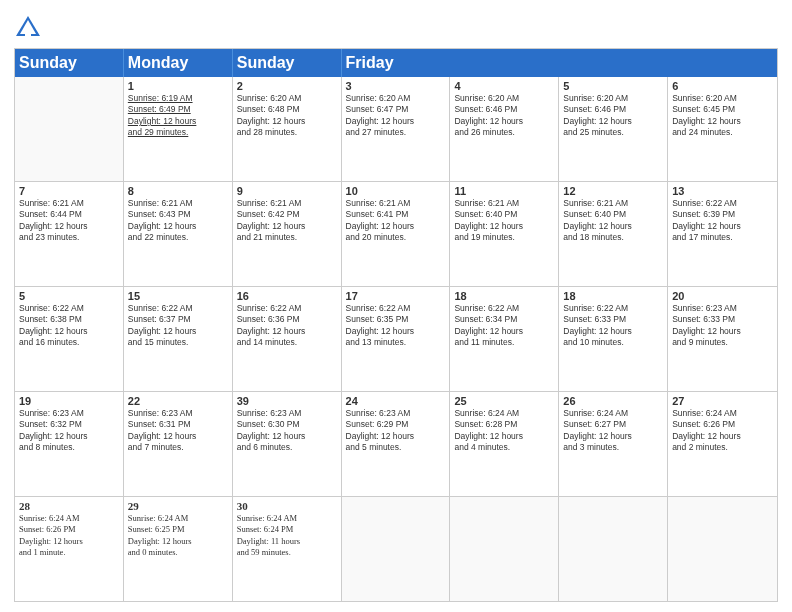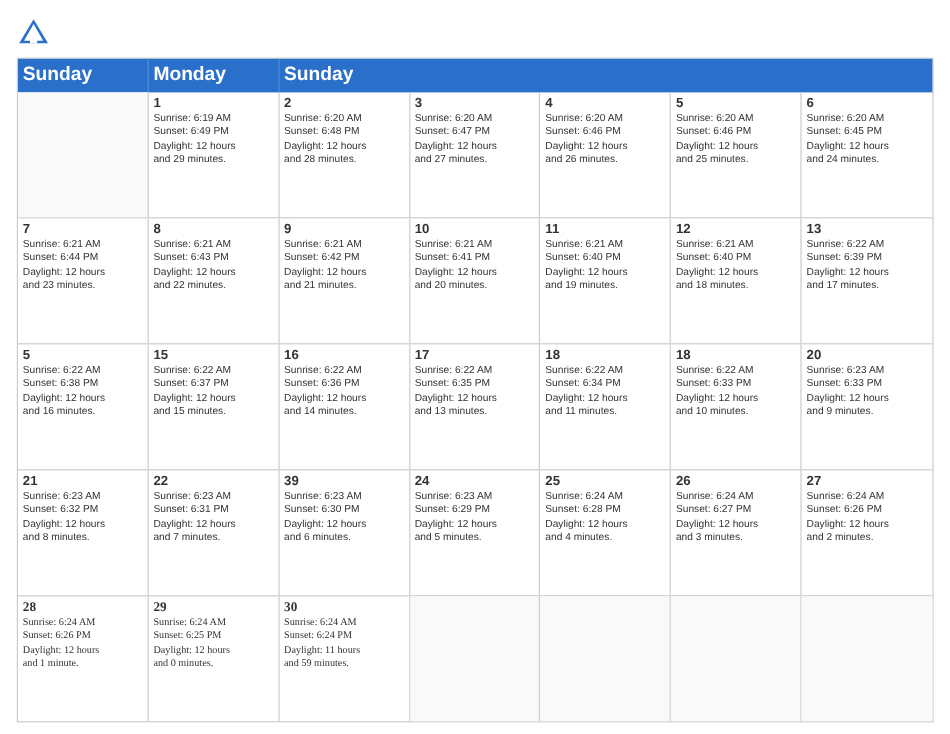--- a/index.html
+++ b/index.html
@@ -137,27 +137,28 @@
       <div class="main-title"></div>
       <div class="subtitle"></div>
     </div>
   </div>
 
   <div class="calendar">
     <div class="cal-header-row" id="cal-header">
         <div class="cal-header-cell">Sunday</div>
         <div class="cal-header-cell">Monday</div>
         <div class="cal-header-cell">Sunday</div>
+        <div class="cal-header-cell">Friday</div>
       </div>
     <div class="cal-body" id="cal-body">
         <div class="cal-week">
           <div class="cal-cell empty-cell"></div>
           <div class="cal-cell">
             <span class="day-num">1</span>
-            <div class="day-info" style="white-space: pre-line;">Sunrise: 6:19 AM
+            <div class="day-info" style="white-space: pre-line; text-decoration: underline;">Sunrise: 6:19 AM
 Sunset: 6:49 PM
 Daylight: 12 hours
 and 29 minutes.</div>
           </div>
           <div class="cal-cell">
             <span class="day-num">2</span>
             <div class="day-info" style="white-space: pre-line;">Sunrise: 6:20 AM
 Sunset: 6:48 PM
 Daylight: 12 hours
 and 28 minutes.</div>
@@ -288,21 +289,21 @@
           <div class="cal-cell">
             <span class="day-num">20</span>
             <div class="day-info" style="white-space: pre-line;">Sunrise: 6:23 AM
 Sunset: 6:33 PM
 Daylight: 12 hours
 and 9 minutes.</div>
           </div>
         </div>
         <div class="cal-week">
           <div class="cal-cell">
-            <span class="day-num">21</span>
+            <span class="day-num">19</span>
             <div class="day-info" style="white-space: pre-line;">Sunrise: 6:23 AM
 Sunset: 6:32 PM
 Daylight: 12 hours
 and 8 minutes.</div>
           </div>
           <div class="cal-cell">
             <span class="day-num">22</span>
             <div class="day-info" style="white-space: pre-line;">Sunrise: 6:23 AM
 Sunset: 6:31 PM
 Daylight: 12 hours

